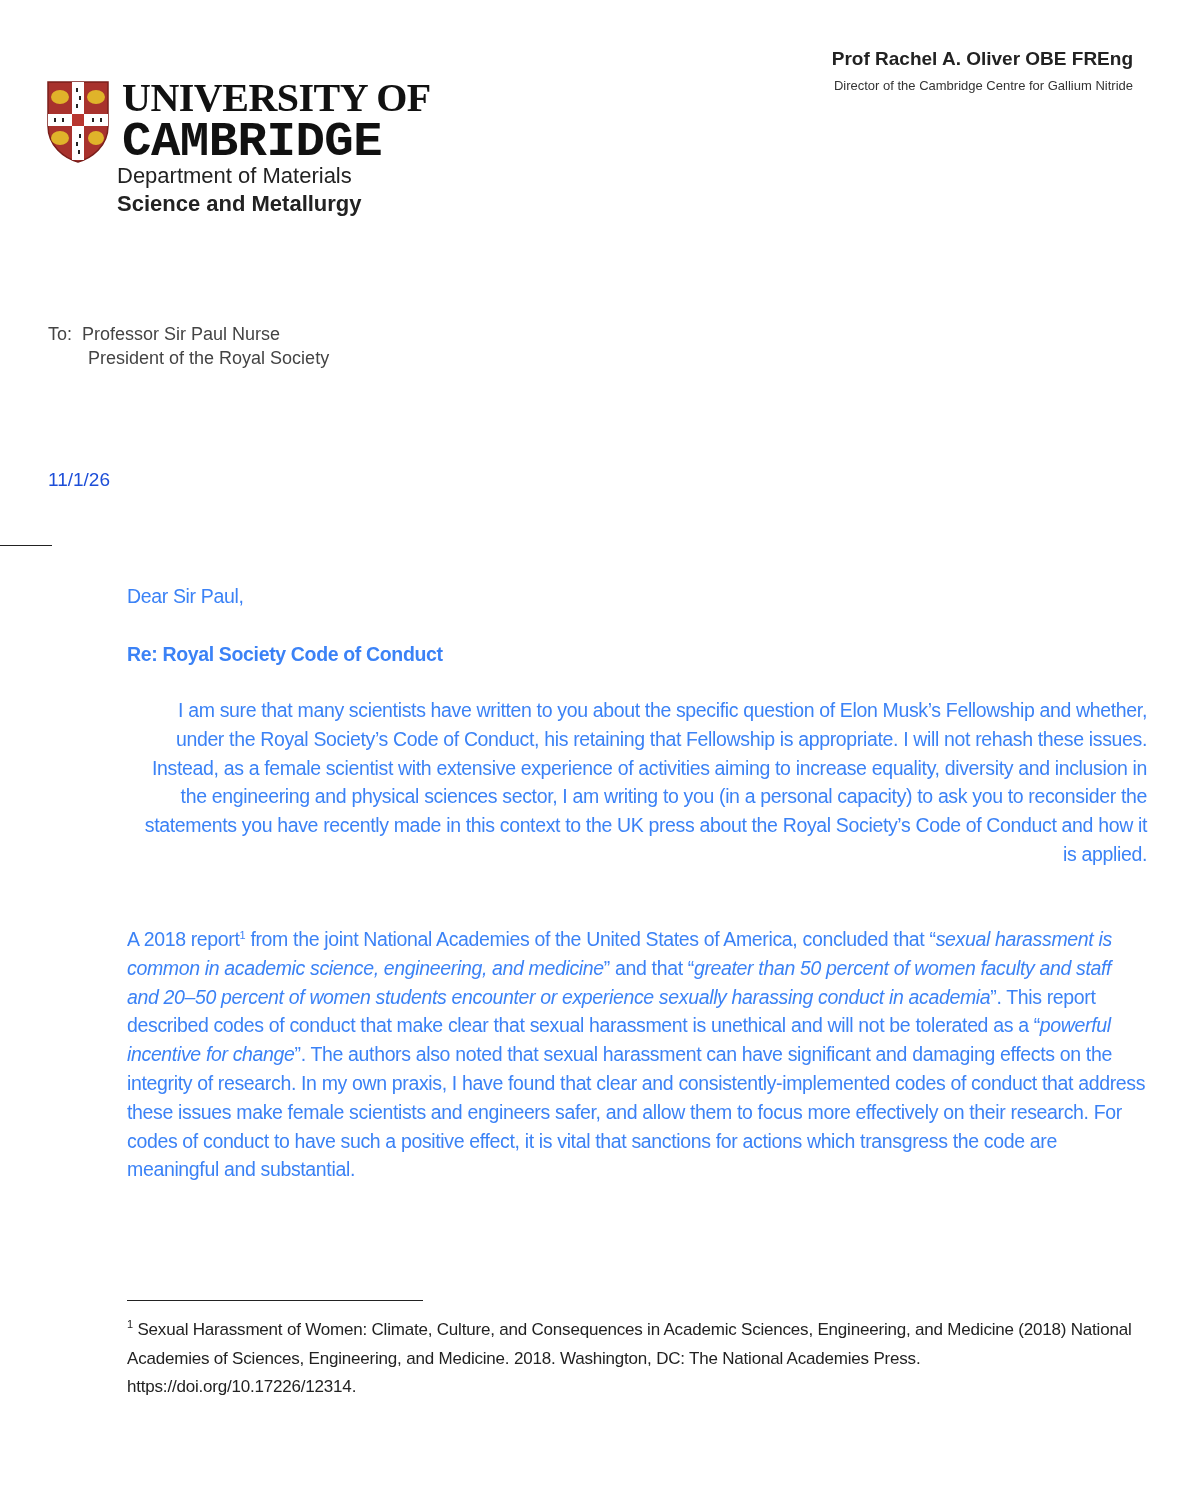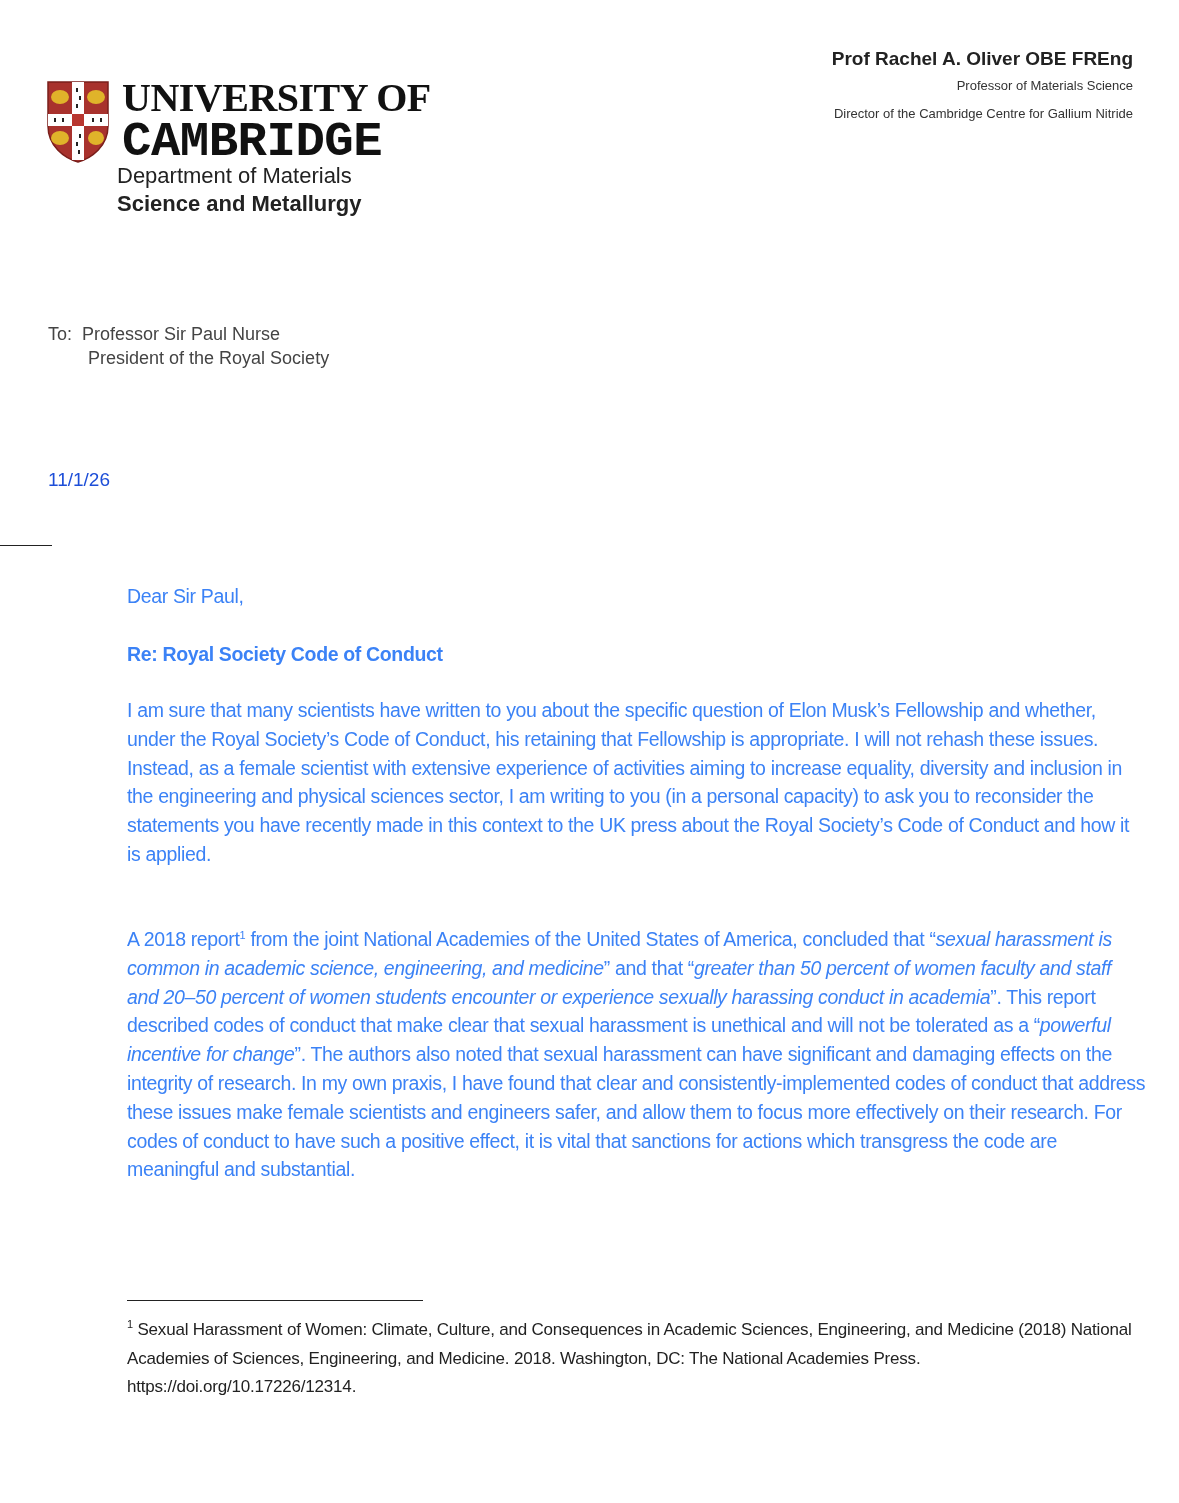--- a/index.html
+++ b/index.html
@@ -16,21 +16,21 @@
   .sender { right: 46px; top: 46px; text-align: right; }
   .sender-name { font-size: 19px; font-weight: bold; color: #222; line-height: 26px; }
   .sender-line { font-size: 13px; color: #333; line-height: 28px; }
   .to-block { left: 48px; top: 322px; font-size: 18px; line-height: 24px; color: #444; }
   .to-block .pos { padding-left: 40px; }
   .date { left: 48px; top: 469px; font-size: 19px; color: #1d4ed8; }
   .left-rule { left: 0; top: 545px; width: 52px; height: 0; border-top: 1.5px solid #222; }
   .body { left: 127px; width: 1020px; font-size: 19.5px; line-height: 28.8px; color: #3b82f6; letter-spacing: -0.35px; }
   .salutation { top: 582px; }
   .re { top: 640px; font-weight: bold; }
-  .p1 { top: 696px; }
+  .p1 { top: 696px; text-align: right; }
   .p2 { top: 925px; }
   .fn-rule { left: 127px; top: 1300px; width: 296px; height: 0; border-top: 1.5px solid #222; }
   .footnote { left: 127px; top: 1316px; width: 1020px; font-size: 17px; line-height: 28.5px; color: #222; letter-spacing: -0.2px; }
   sup { font-size: 11px; line-height: 0; }
   i { font-style: italic; }
 </style>
 </head>
 <body>
 
 <div class="abs crest">
@@ -60,21 +60,20 @@
   </svg>
 </div>
 
 <div class="abs uni-line uni1">UNIVERSITY OF</div>
 <div class="abs uni-line uni2">CAMBRIDGE</div>
 <div class="abs dept dept1">Department of Materials</div>
 <div class="abs dept dept2">Science and Metallurgy</div>
 
 <div class="abs sender">
   <div class="sender-name">Prof Rachel A. Oliver OBE FREng</div>
-  <div class="sender-line">Professor of Materials Science</div>
   <div class="sender-line">Director of the Cambridge Centre for Gallium Nitride</div>
 </div>
 
 <div class="abs to-block">
   <div><span>To:</span>&nbsp; <span>Professor Sir Paul Nurse</span></div>
   <div class="pos">President of the Royal Society</div>
 </div>
 
 <div class="abs date">11/1/26</div>
 <div class="abs left-rule"></div>

